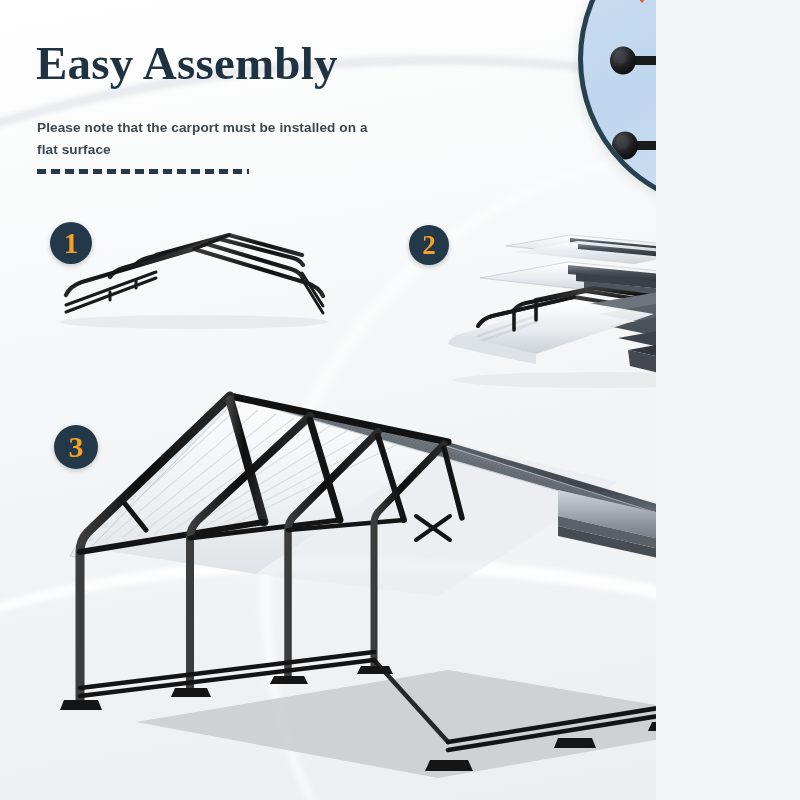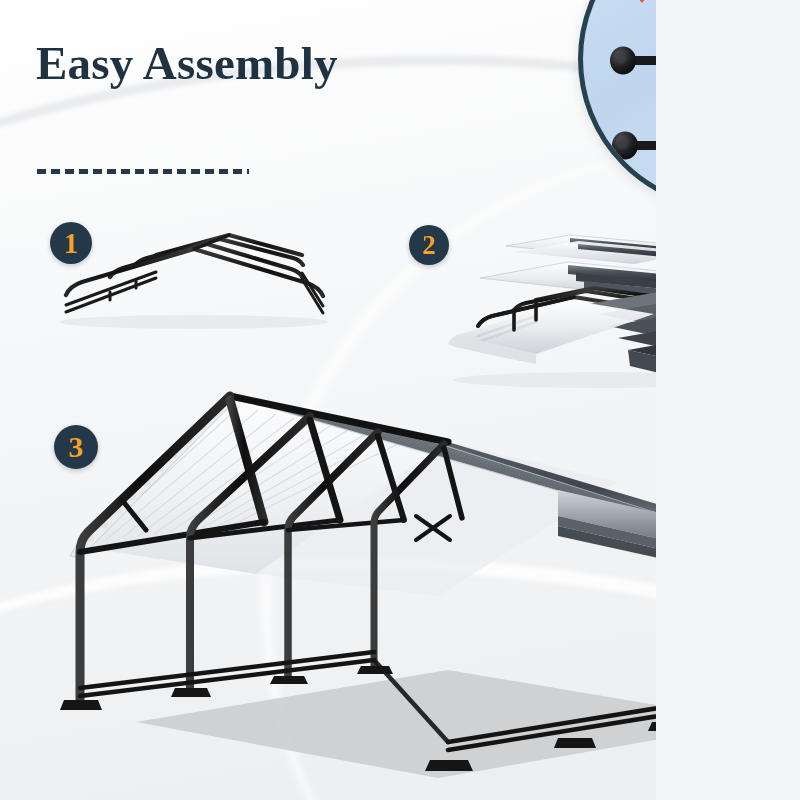--- a/index.html
+++ b/index.html
@@ -104,20 +104,21 @@
 
   <div class="swoosh sw1"></div>
   <div class="swoosh sw2"></div>
   <div class="swoosh sw3"></div>
   <div class="swoosh sw4"></div>
   <div class="swoosh sw5"></div>
   <div class="swoosh sw6"></div>
   <div class="swoosh sw7"></div>
 
   <div class="title">Easy Assembly</div>
+  <div class="subtitle">Please note that the carport must be installed on a flat surface</div>
 
   <div class="divider">
     <svg width="212" height="5" viewBox="0 0 212 5">
       <line x1="0" y1="2.5" x2="212" y2="2.5" stroke="#27384a" stroke-width="5" stroke-dasharray="9 5" stroke-linecap="butt"></line>
     </svg>
   </div>
 
   <div class="art step1-art">
     <svg width="350" height="115" viewBox="0 0 350 115">
       <defs>

